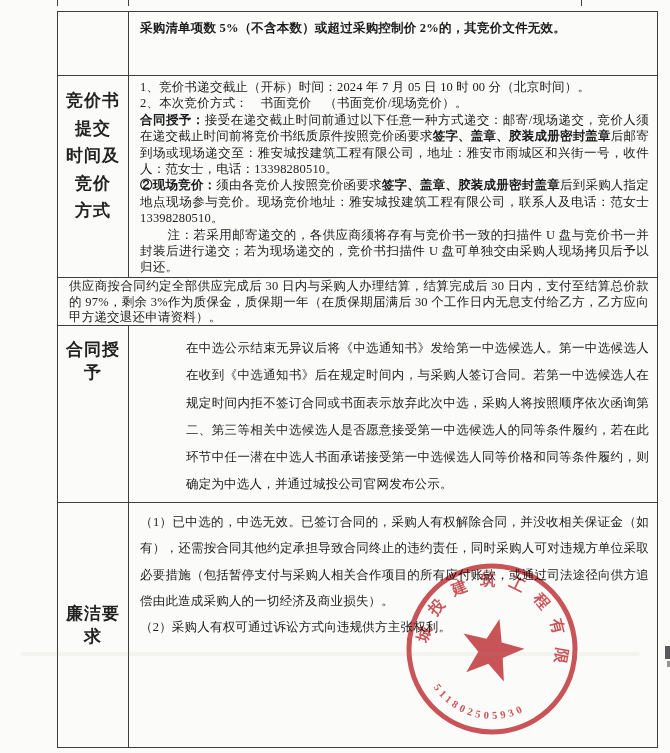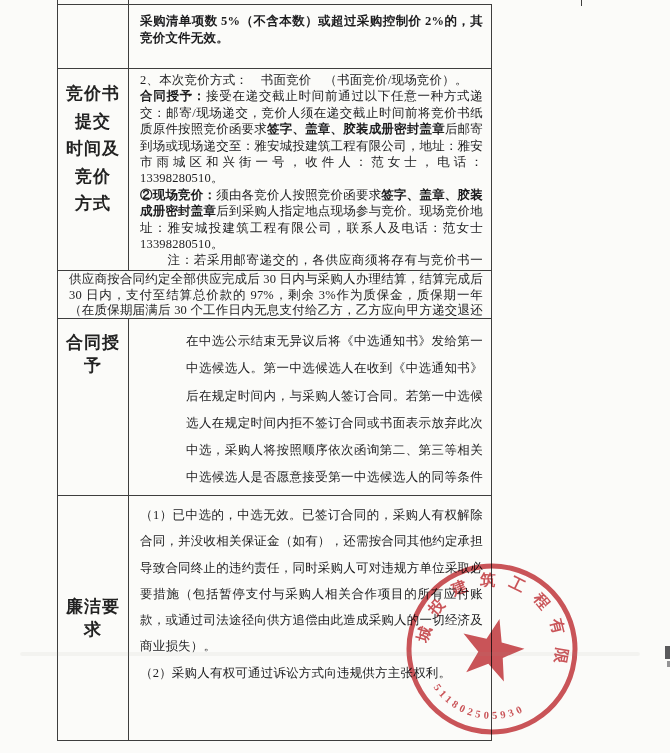--- a/index.html
+++ b/index.html
@@ -8,21 +8,21 @@
     background:#fbfbf9;
     font-family:"Liberation Serif","DejaVu Serif",serif;
     color:#1c1c1e;
     position:relative;
     overflow:hidden;
   }
   .page{position:absolute;inset:0;}
 
   
   .tbl{
-    position:absolute;left:57px;top:4px;width:435px;height:737px;
+    position:absolute;left:57px;top:11px;width:601px;height:737px;
     border:1px solid #3e3e3e;
     display:flex;flex-direction:column;box-sizing:border-box;
   }
   .row{display:flex;box-sizing:border-box;border-top:1px solid #3e3e3e;min-height:0;}
   .row:first-child{border-top:none;}
   .row-invalid{height:63px;}
   .row-submission{height:202px;}
   .row-payment{height:48px;}
   .row-contract{height:177px;gap:46px;}
   .row-integrity{flex:1;}
@@ -92,20 +92,21 @@
         </div>
     </div>
 
     <div class="row row-submission">
       <div class="hcell">
           <div>竞价书提交</div>
           <div>时间及竞价</div>
           <div>方式</div>
         </div>
       <div class="ccell">
+          <p><span>1、竞价书递交截止（开标）时间：2024 年 7 月 05 日 10 时 00 分（北京时间）。</span></p>
           <p><span>2、本次竞价方式：</span><span class="u">　书面竞价　</span><span>（书面竞价/现场竞价）。</span></p>
           <p><span class="b">合同授予：</span><span>接受在递交截止时间前通过以下任意一种方式递交：</span><span class="u">邮寄/现场递交</span><span>，竞价人须在递交截止时间前将竞价书纸质原件按照竞价函要求</span><span class="b">签字、盖章、胶装成册密封盖章</span><span>后邮寄到场或现场递交至：雅安城投建筑工程有限公司，地址：</span><span class="u">雅安市雨城区和兴街一号</span><span>，收件人：</span><span class="u">范女士</span><span>，电话：</span><span class="u">13398280510</span><span>。</span></p>
           <p><span class="b">②现场竞价：</span><span>须由各竞价人按照竞价函要求</span><span class="b">签字、盖章、胶装成册密封盖章</span><span>后到采购人指定地点现场参与竞价。现场竞价地址：雅安城投建筑工程有限公司，联系人及电话：</span><span class="u">范女士 13398280510</span><span>。</span></p>
           <p class="indent"><span>注：若采用邮寄递交的，各供应商须将存有与竞价书一致的扫描件 U 盘与竞价书一并封装后进行递交；若为现场递交的，竞价书扫描件 U 盘可单独交由采购人现场拷贝后予以归还。</span></p>
         </div>
     </div>
 
     <div class="row row-payment">
       <div class="ccell">
           <p><span>供应商按合同约定全部供应完成后 30 日内与采购人办理结算，结算完成后 30 日内，支付至结算总价款的 97%，剩余 3%作为质保金，质保期一年（在质保期届满后 30 个工作日内无息支付给乙方，乙方应向甲方递交退还申请资料）。</span></p>

